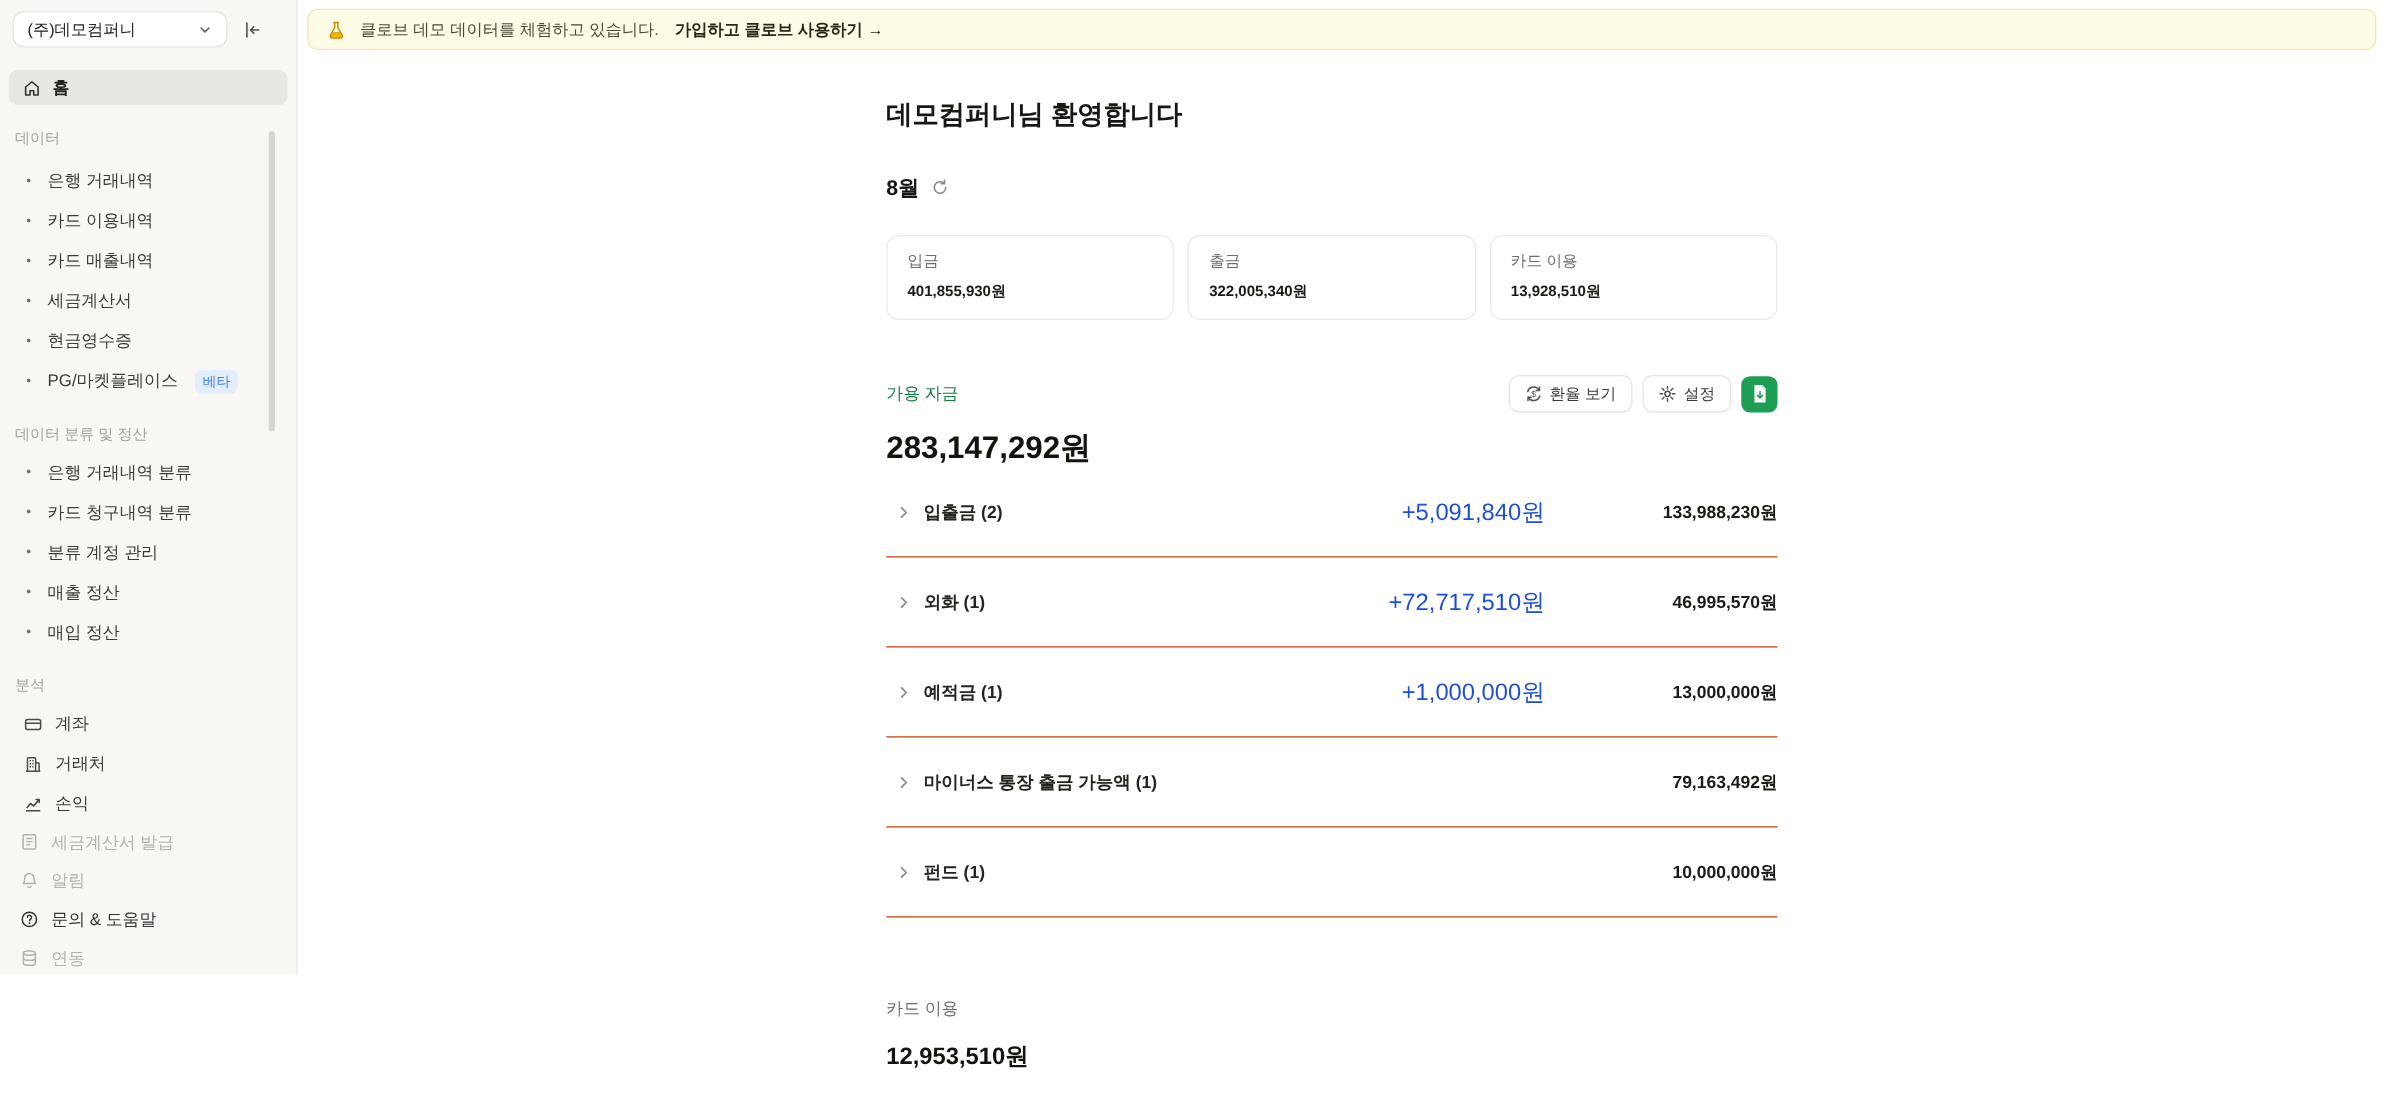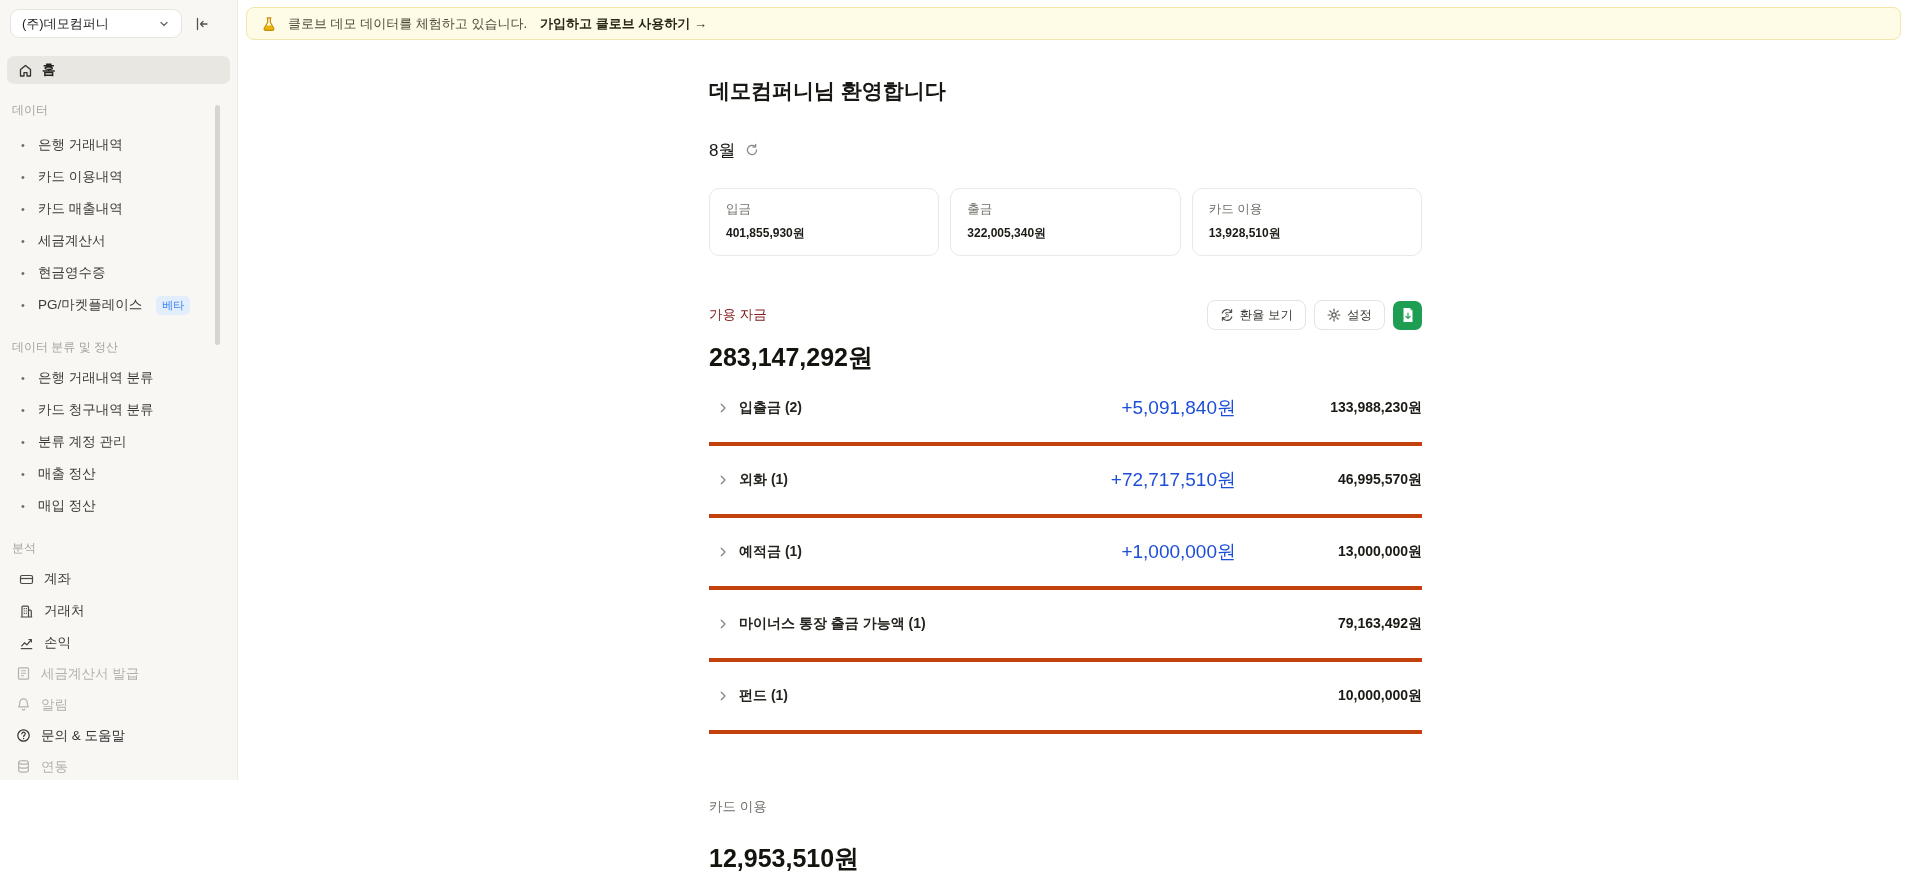--- a/index.html
+++ b/index.html
@@ -68,21 +68,21 @@
     display:flex; align-items:center; gap:11px; padding:0 14px;
     font-size:13px; color:#4b4936;
   }
   .banner-cta { font-weight:700; color:#292717; cursor:pointer; margin-left:2px; }
 
   .content { width:713px; margin-left:471px; }
   .page-title { margin-top:37px; font-size:21px; font-weight:700; color:#181713; }
 
   .period-row { margin-top:30px; height:30px; display:flex; align-items:center; justify-content:space-between; }
   .month-group { display:flex; align-items:center; gap:10px; }
-  .month-label { font-size:17px; font-weight:400; color:#181713; }
+  .month-label { font-size:17px; font-weight:700; color:#181713; }
   .refresh-btn { color:#8b8983; cursor:pointer; display:flex; }
   .period-controls { display:flex; align-items:center; gap:12px; }
   .this-month-btn {
     height:29px; padding:0 13px; background:#fff; border:1px solid #e2e0da; border-radius:9px;
     font-size:12.5px; color:#3b3a35; display:flex; align-items:center; cursor:pointer;
     font-family:inherit;
   }
   .nav-chevron { display:flex; cursor:pointer; color:#45443f; padding:0 2px; }
   .nav-chevron.disabled { color:#cfcdc7; cursor:default; }
   .segmented { display:flex; background:#f2f0ec; border-radius:9px; padding:3px; gap:2px; margin-left:8px; }
@@ -94,44 +94,44 @@
 
   .cards { margin-top:23px; display:flex; gap:11px; }
   .card {
     flex:1; height:68px; background:#fff; border:1px solid #ebe9e4; border-radius:10px;
     padding:12px 16px;
   }
   .card-label { font-size:12.5px; color:#6e6c65; }
   .card-value { margin-top:7px; font-size:12px; font-weight:700; color:#1b1a15; }
 
   .funds-header { margin-top:44px; height:30px; display:flex; align-items:center; justify-content:space-between; }
-  .funds-label { font-size:13.5px; color:#7f1d1d; }
+  .funds-label { font-size:13.5px; color:#15803d; }
   .funds-actions { display:flex; align-items:center; gap:8px; }
   .action-btn {
     height:30px; padding:0 12px; background:#fff; border:1px solid #e5e3dd; border-radius:8px;
     display:flex; align-items:center; gap:6px; font-size:12.5px; color:#3b3a35; cursor:pointer;
     font-family:inherit;
   }
   .action-btn .btn-icon { color:#55534e; display:flex; }
   .excel-btn {
     width:29px; height:29px; background:#1e9e53; border:none; border-radius:7px;
     display:flex; align-items:center; justify-content:center; cursor:pointer;
   }
   .funds-total { margin-top:11px; font-size:25px; font-weight:700; color:#14130e; }
 
   .asset-list { margin-top:0; }
-  .asset-row { height:72px; display:flex; align-items:center; border-bottom:4px solid #c2410c; cursor:pointer; }
+  .asset-row { height:72px; display:flex; align-items:center; border-bottom:1px solid #c2410c; cursor:pointer; }
   .row-chevron { width:22px; margin-left:8px; color:#8b8983; display:flex; }
   .row-label { font-size:14px; font-weight:700; color:#24231d; }
   .row-change { margin-left:auto; font-size:19px; color:#1d4ed8; }
   .row-balance { width:186px; text-align:right; font-size:14px; font-weight:700; color:#1b1a15; }
 
   .card-usage { margin-top:64px; }
   .usage-label { font-size:13.5px; color:#706e67; }
-  .usage-total { margin-top:26px; font-size:25px; font-weight:700; color:#14130e; }
+  .usage-total { margin-top:16px; font-size:19px; font-weight:700; color:#14130e; }
 </style>
 </head>
 <body>
 
 <aside class="sidebar">
   <div class="selector-row">
     <div class="company-select">
       <span>(주)데모컴퍼니</span>
       <span>
         <svg width="12" height="12" viewBox="0 0 12 12">

